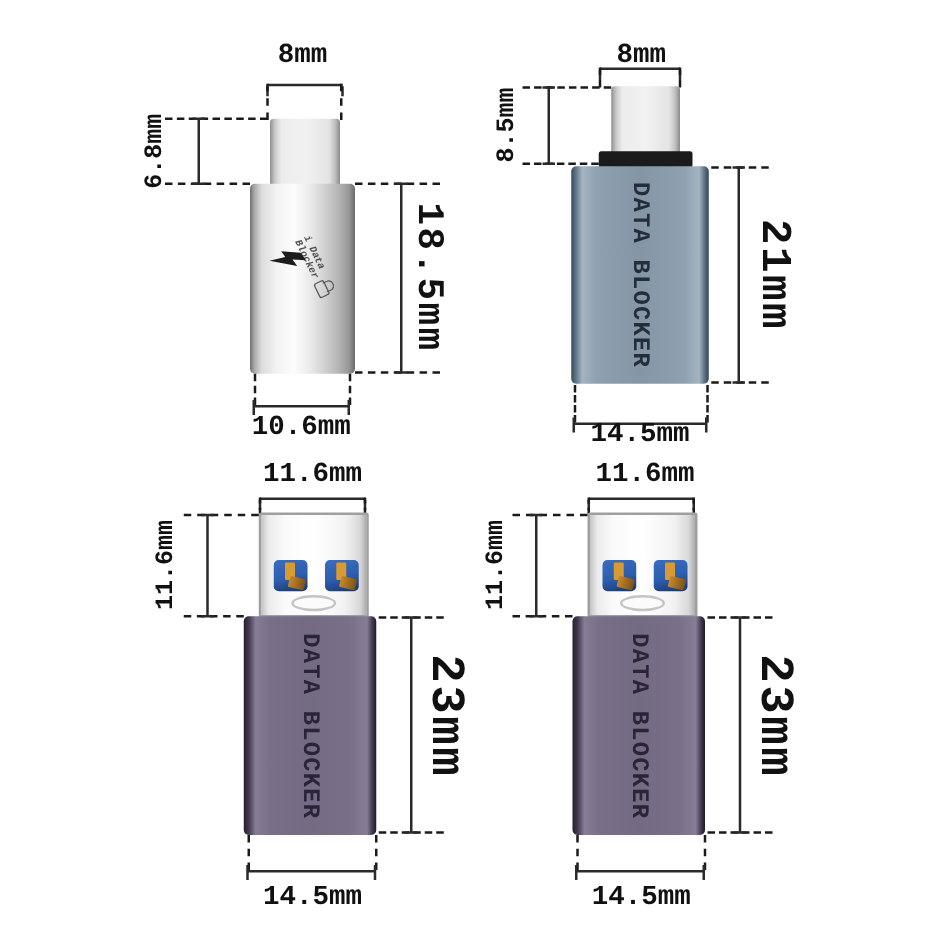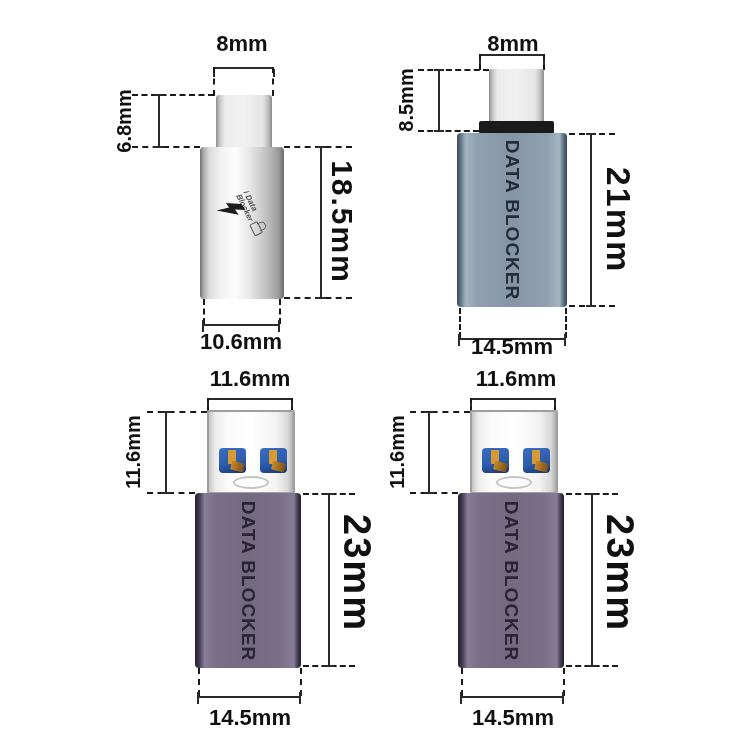--- a/index.html
+++ b/index.html
@@ -1,17 +1,17 @@
 <!DOCTYPE html>
 <html style="--background: #ffffff; --dimension-lines: #1a1a1a; --silver-body: #e6e6e6; --gray-blue-body: #8496a6; --purple-body: #746a82; --collar-black: #1b1b1b; --usb-tongue-blue: #2d5dae; --usb-contact-gold: #d89a33;"><head>
 <meta charset="utf-8">
 <style>
   html,body{margin:0;padding:0;background:#fff;}
   .canvas{position:relative;width:710px;height:750px;background:var(--background,#fff);
-          font-family:Liberation Sans, sans-serif;overflow:hidden;padding-left:27px;}
+          font-family:Liberation Mono, monospace;overflow:hidden;padding-left:27px;}
   .unit{display:contents;}
 
   
   .lbl{position:absolute;transform:translate(-50%,-50%);font-weight:bold;color:#111;
        white-space:nowrap;letter-spacing:0px;}
   .lbl.rl{transform:translate(-50%,-50%) rotate(-90deg);}
   .lbl.rr{transform:translate(-50%,-50%) rotate(90deg);letter-spacing:2px;}
   .dh{position:absolute;height:0;border-top:2px dashed var(--dimension-lines,#1a1a1a);}
   .dv{position:absolute;width:0;border-left:2px dashed var(--dimension-lines,#1a1a1a);}
   .mv{position:absolute;width:0;border-left:2px solid #2a2a2a;}

